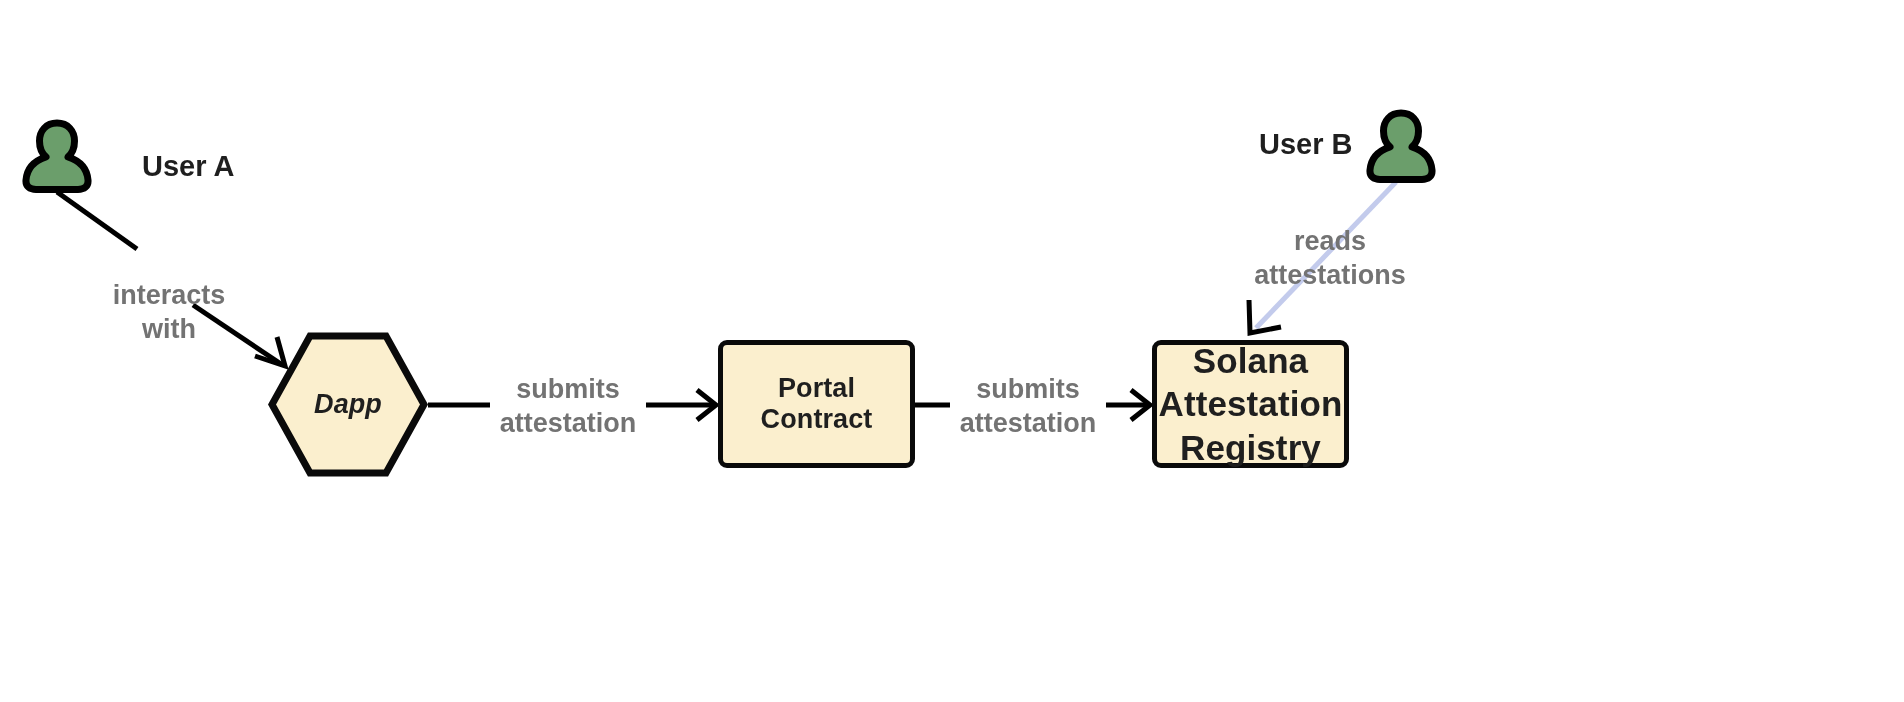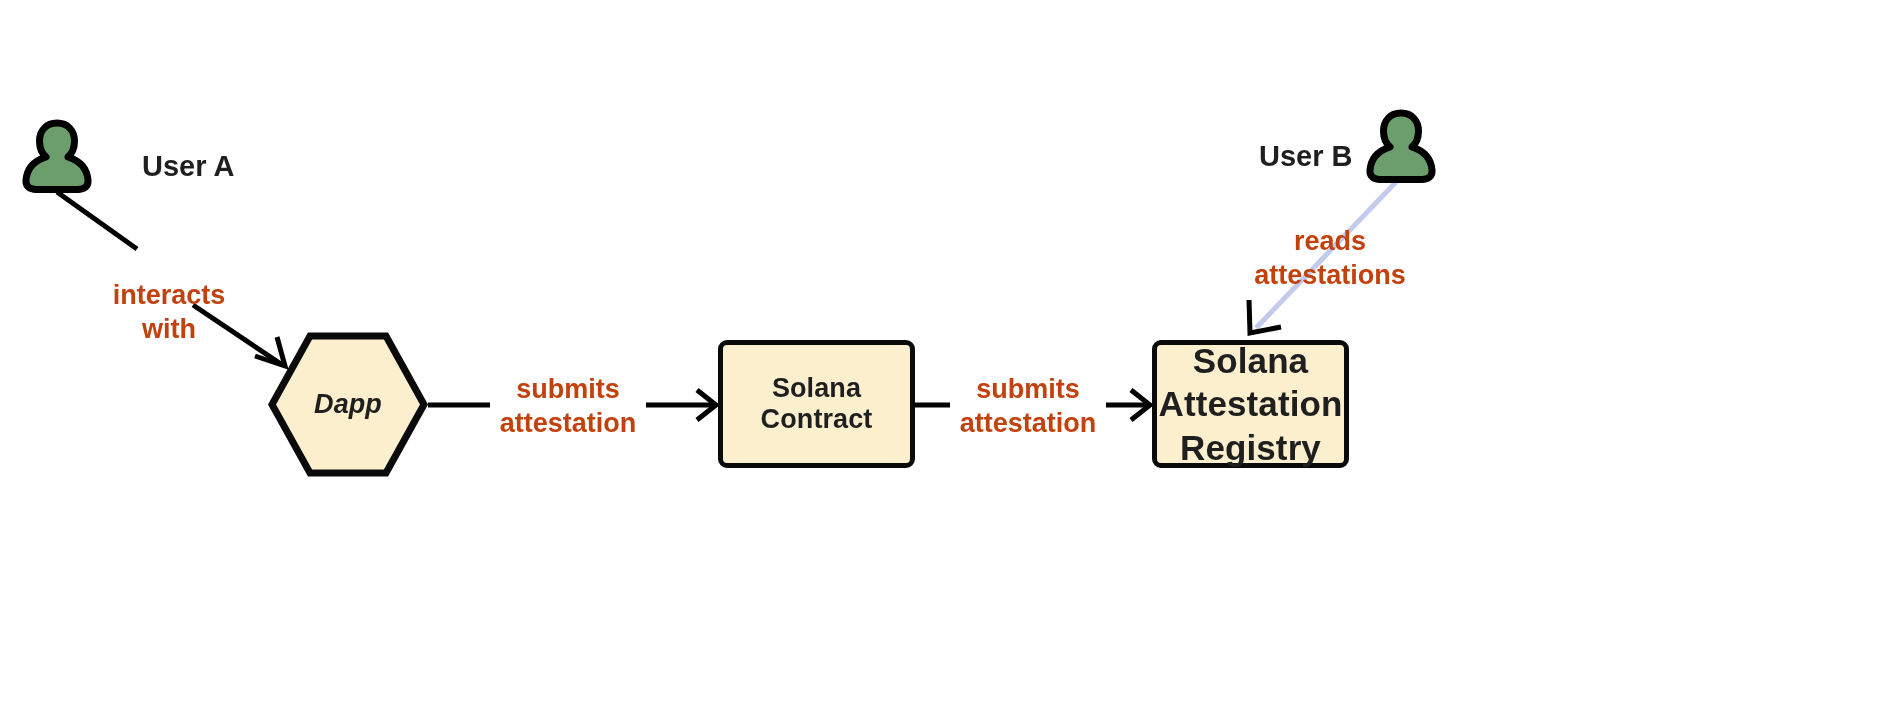--- a/index.html
+++ b/index.html
@@ -88,27 +88,27 @@
   #actor-user-a { left: 22px; top: 118px; }
   #actor-user-b { left: 1366px; top: 108px; }
   .actor-label {
     position: absolute;
     font-size: 29px;
     font-weight: bold;
     color: #1f1f1f;
     white-space: nowrap;
   }
   #label-user-a { left: 110px; top: 150px; margin-left: 32px; }
-  #label-user-b { left: 1259px; top: 128px; margin-top: 12px; }
+  #label-user-b { left: 1259px; top: 128px; }
   
   .edge-label {
     position: absolute;
     font-size: 27px;
     font-weight: bold;
-    color: #c2410c;
+    color: #737373;
     text-align: center;
     white-space: pre-line;
     line-height: 1.26;
     background: transparent;
     z-index: 5;
   }
   #edgelabel-interacts {
     left: 88px;
     top: 278px;
     width: 162px;
@@ -193,21 +193,21 @@
   <div class="actor-label" id="label-user-b">User B</div>
 
   <div class="node" id="node-dapp">
     <svg class="hex-shape" viewBox="0 0 160 145" width="160" height="145">
       <polygon points="42,4 118,4 156,72.5 118,141 42,141 4,72.5" fill="#fbefce" stroke="#0a0a0a" stroke-width="7" stroke-linejoin="miter"></polygon>
     </svg>
     <span class="node-label">Dapp</span>
   </div>
 
   <div class="node rect-node" id="node-portal">
-    <span class="node-label">Solana Contract</span>
+    <span class="node-label">Portal Contract</span>
   </div>
 
   <div class="node rect-node" id="node-registry">
     <span class="node-label">Solana
 Attestation
 Registry</span>
   </div>
 
   <div class="edge-label" id="edgelabel-interacts">interacts with</div>
 

